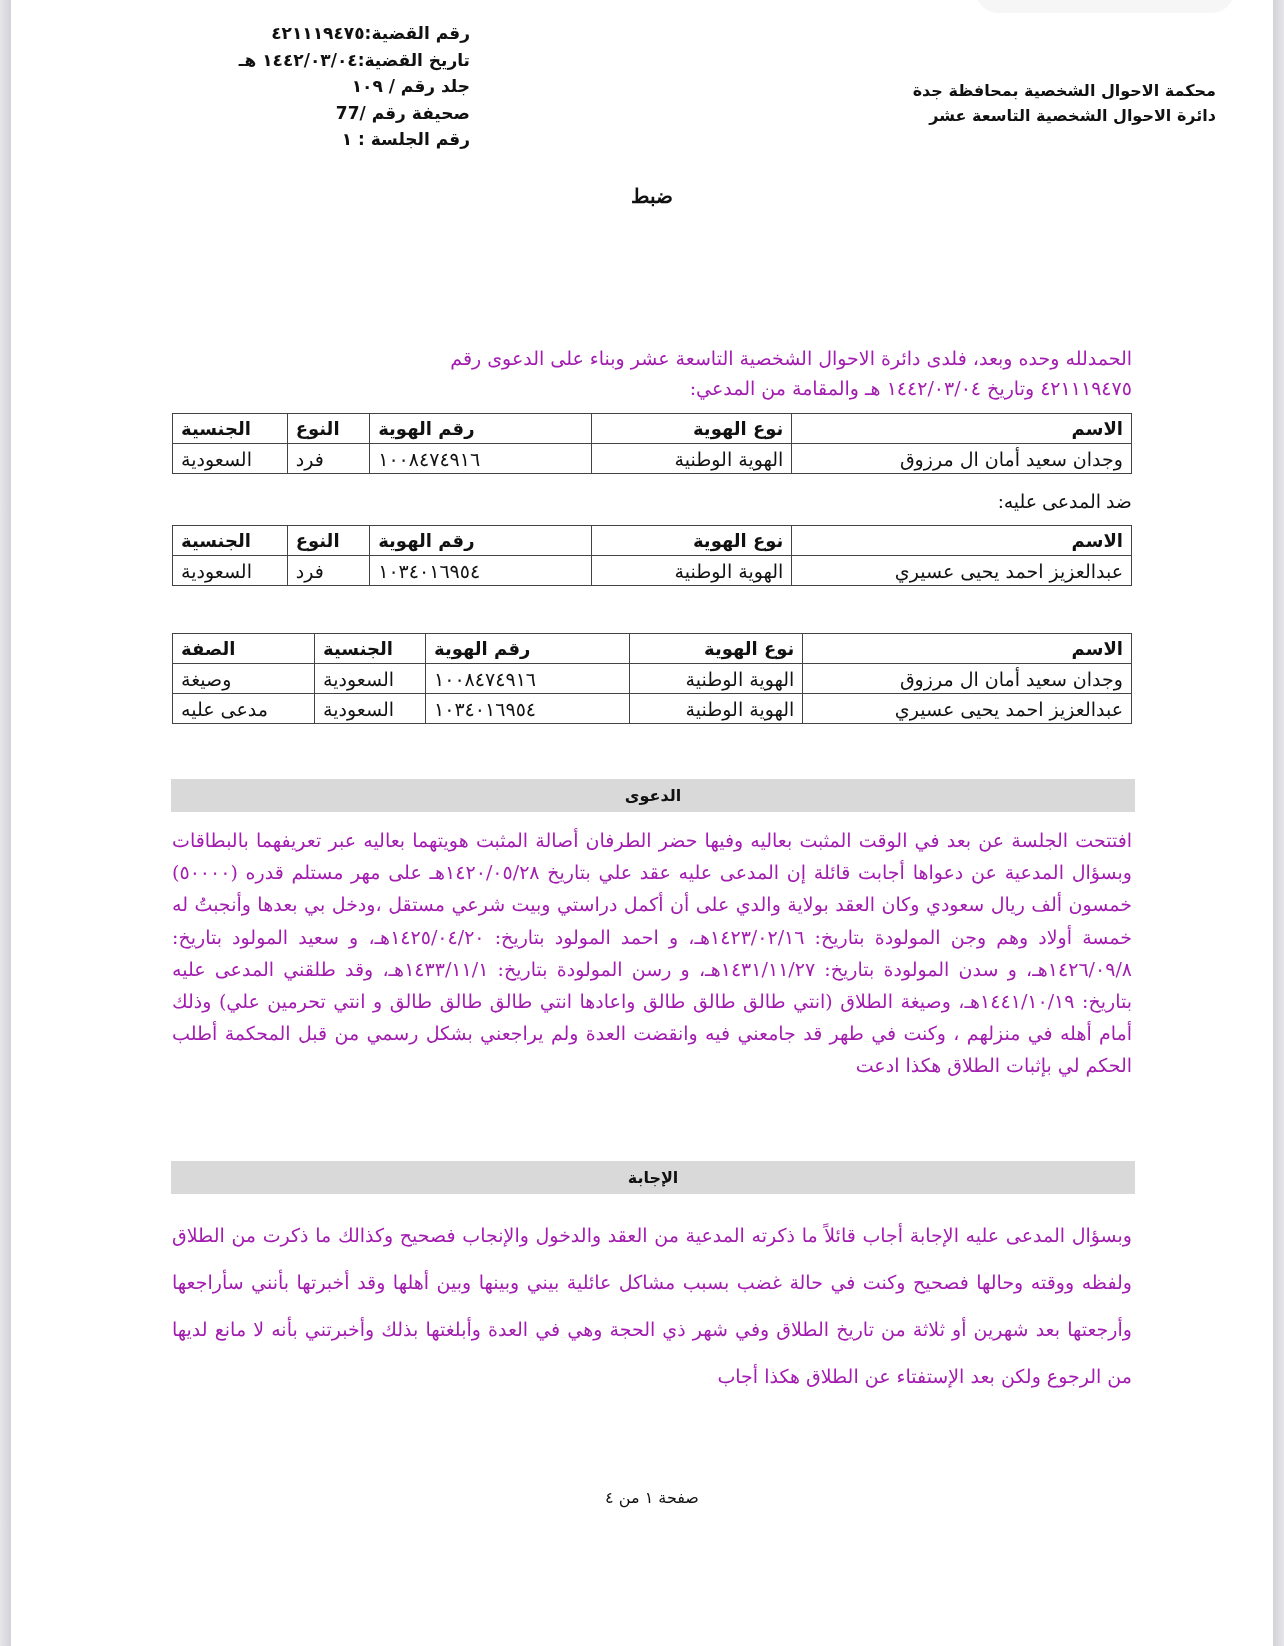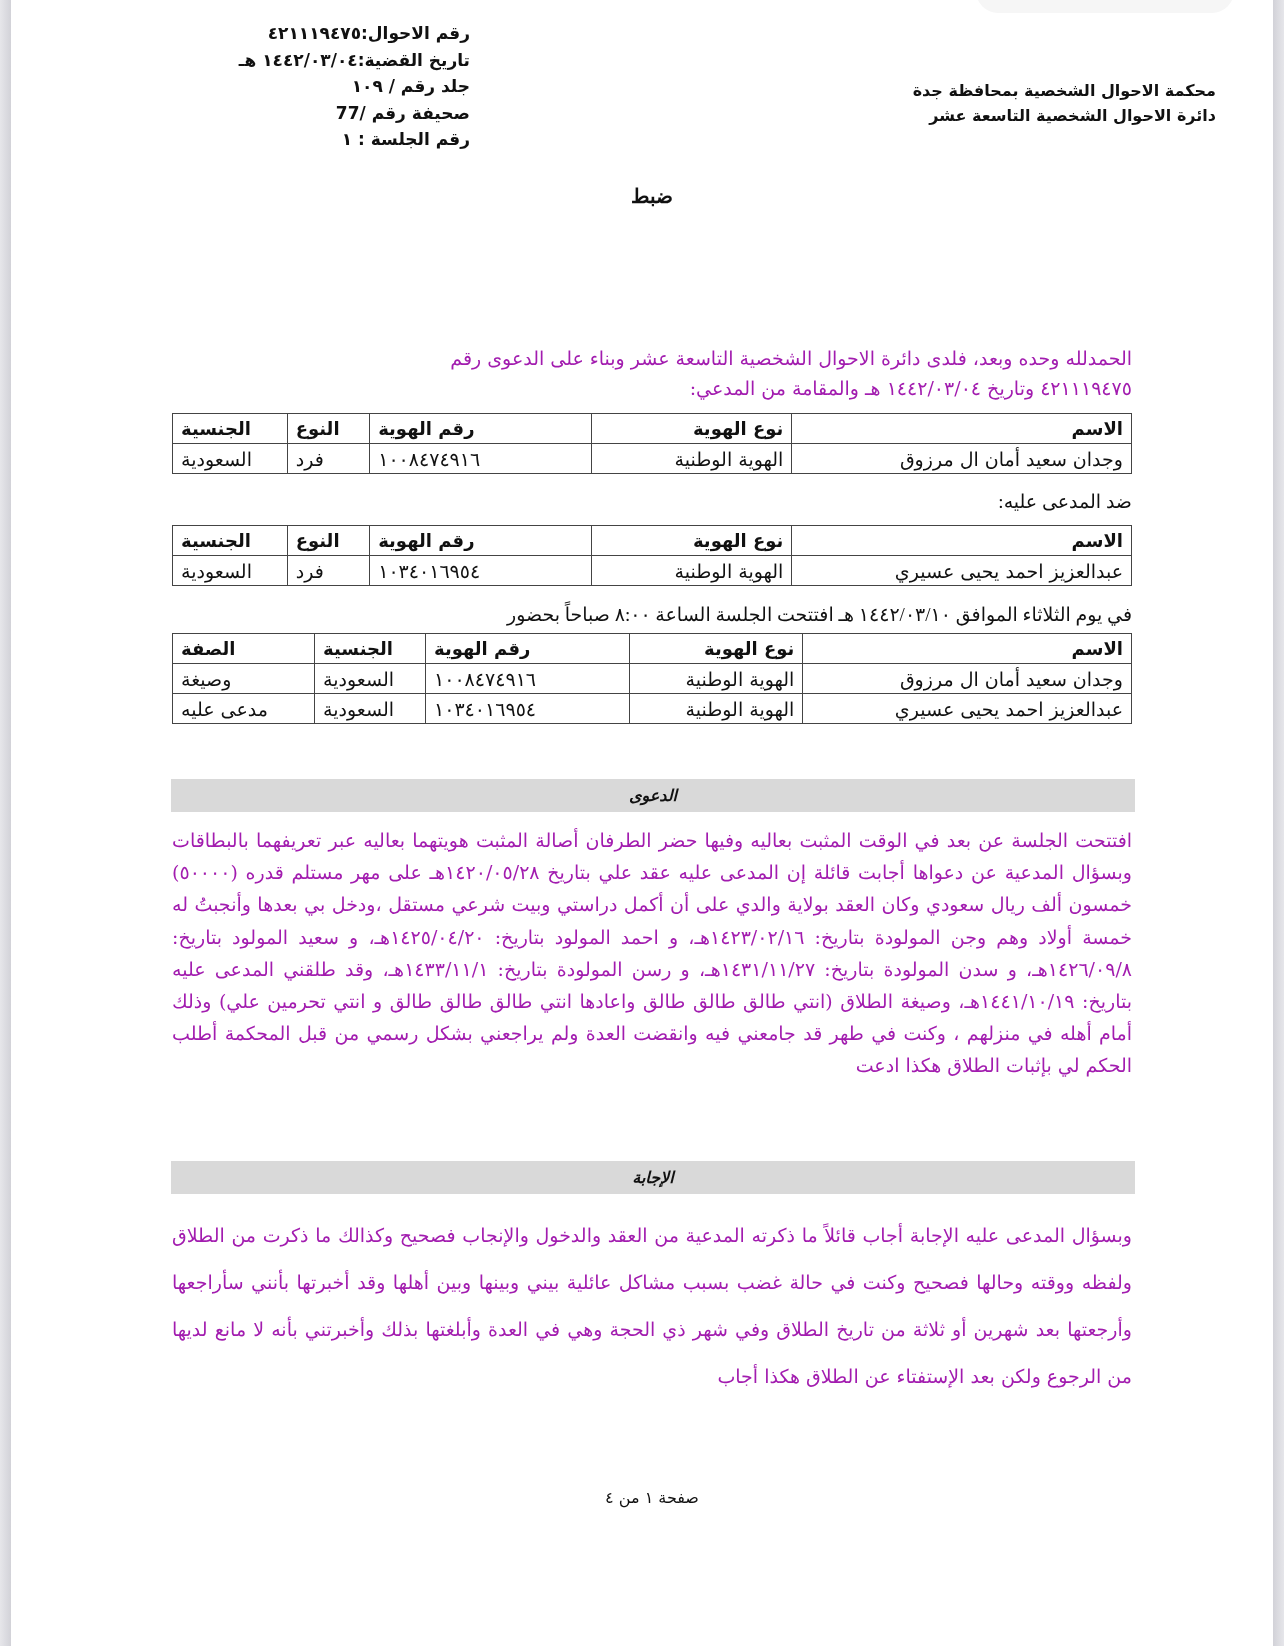--- a/index.html
+++ b/index.html
@@ -75,42 +75,42 @@
       border: 1.5px solid #444; padding: 0 8px; height: 29px;
       text-align: right; white-space: nowrap;
     }
     table.parties th { font-weight: bold; font-family: "DejaVu Sans", sans-serif; font-size: 18px; }
     table.parties td.c, table.parties th.c { text-align: left; }
 
     .section-bar {
       position: absolute; left: 159px; width: 964px; height: 33px;
       background: #d9d9d9; text-align: center;
       font-family: "DejaVu Sans", sans-serif; font-weight: bold; font-size: 16px;
-      line-height: 33px; direction: rtl; font-style: italic;
+      line-height: 33px; direction: rtl;
     }
     .claim { left: 160px; top: 824px; width: 960px; line-height: 32.2px; }
     .answer { left: 160px; top: 1212px; width: 960px; line-height: 47px; }
 
     .footer {
       position: absolute; left: 560px; top: 1488px; width: 160px;
       text-align: center; direction: rtl;
       font-family: "DejaVu Sans", sans-serif; font-size: 16px;
     }
   </style>
 </head>
 <body>
 
 <div class="frame-left"></div>
 <div class="frame-right"></div>
 
 <div class="page">
   <div class="top-pill"></div>
 
   <div class="case-info">
-    <div>رقم الاحوال:٤٢١١١٩٤٧٥</div>
+    <div>رقم القضية:٤٢١١١٩٤٧٥</div>
     <div>تاريخ القضية:١٤٤٢/٠٣/٠٤ هـ</div>
     <div>جلد رقم / ١٠٩</div>
     <div>صحيفة رقم /77</div>
     <div>رقم الجلسة : ١</div>
   </div>
 
   <div class="court-info">
     <div>محكمة الاحوال الشخصية بمحافظة جدة</div>
     <div>دائرة الاحوال الشخصية التاسعة عشر</div>
   </div>
@@ -155,21 +155,20 @@
     <tr>
       <td>عبدالعزيز احمد يحيى عسيري</td>
       <td>الهوية الوطنية</td>
       <td class="c">١٠٣٤٠١٦٩٥٤</td>
       <td class="c">فرد</td>
       <td class="c">السعودية</td>
     </tr>
   </tbody>
     </table>
 
-  <div class="line-label" style="left:240px; top:603px; width:880px;">في يوم الثلاثاء الموافق ١٤٤٢/٠٣/١٠ هـ افتتحت الجلسة الساعة ٨:٠٠ صباحاً  بحضور</div>
 
   <table class="parties" style="top:633px;">
     <tbody>
         <tr>
       <th style="width:300px">الاسم</th>
       <th style="width:150px">نوع الهوية</th>
       <th class="c" style="width:180px">رقم الهوية</th>
       <th class="c" style="width:90px">الجنسية</th>
       <th class="c" style="width:120px">الصفة</th>
     </tr>

